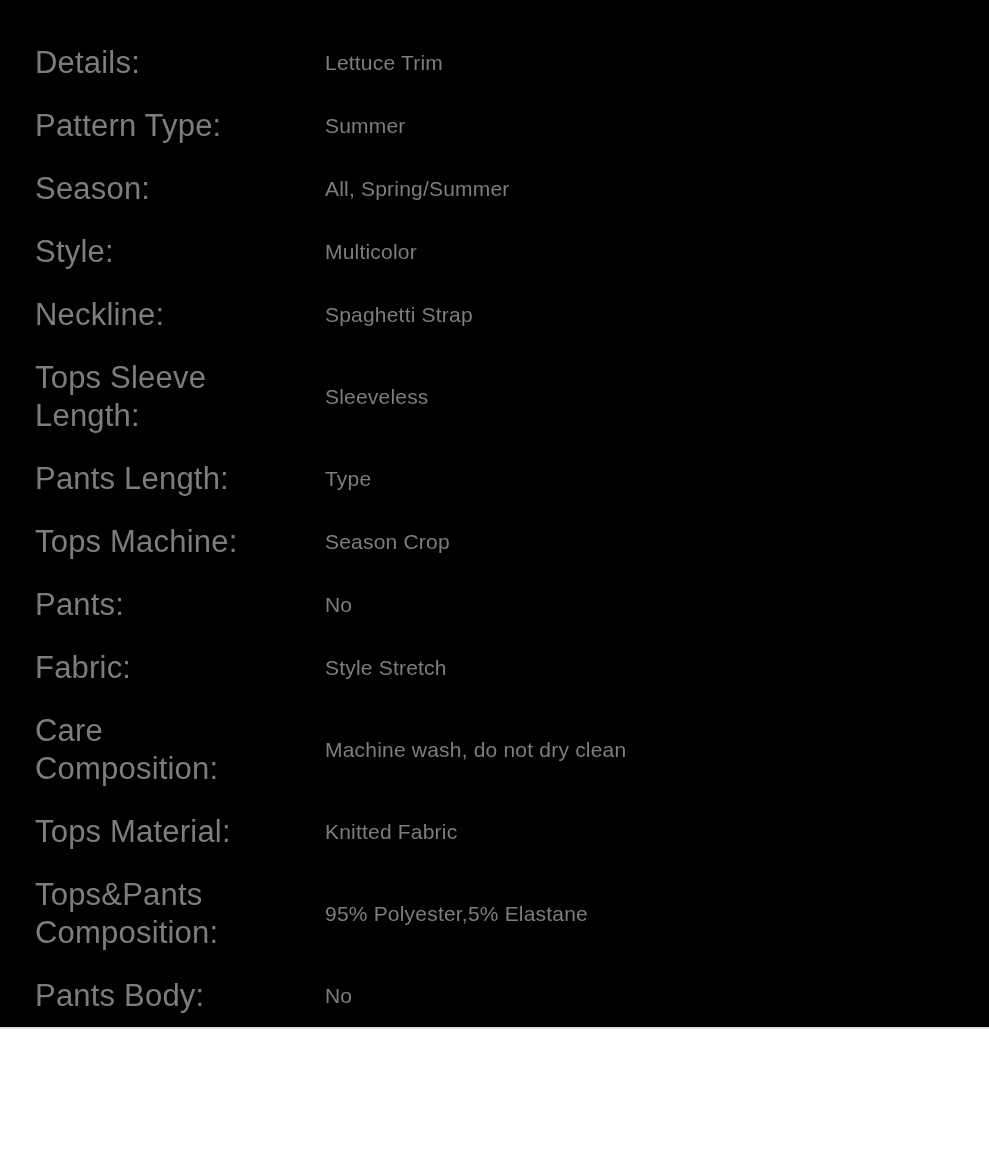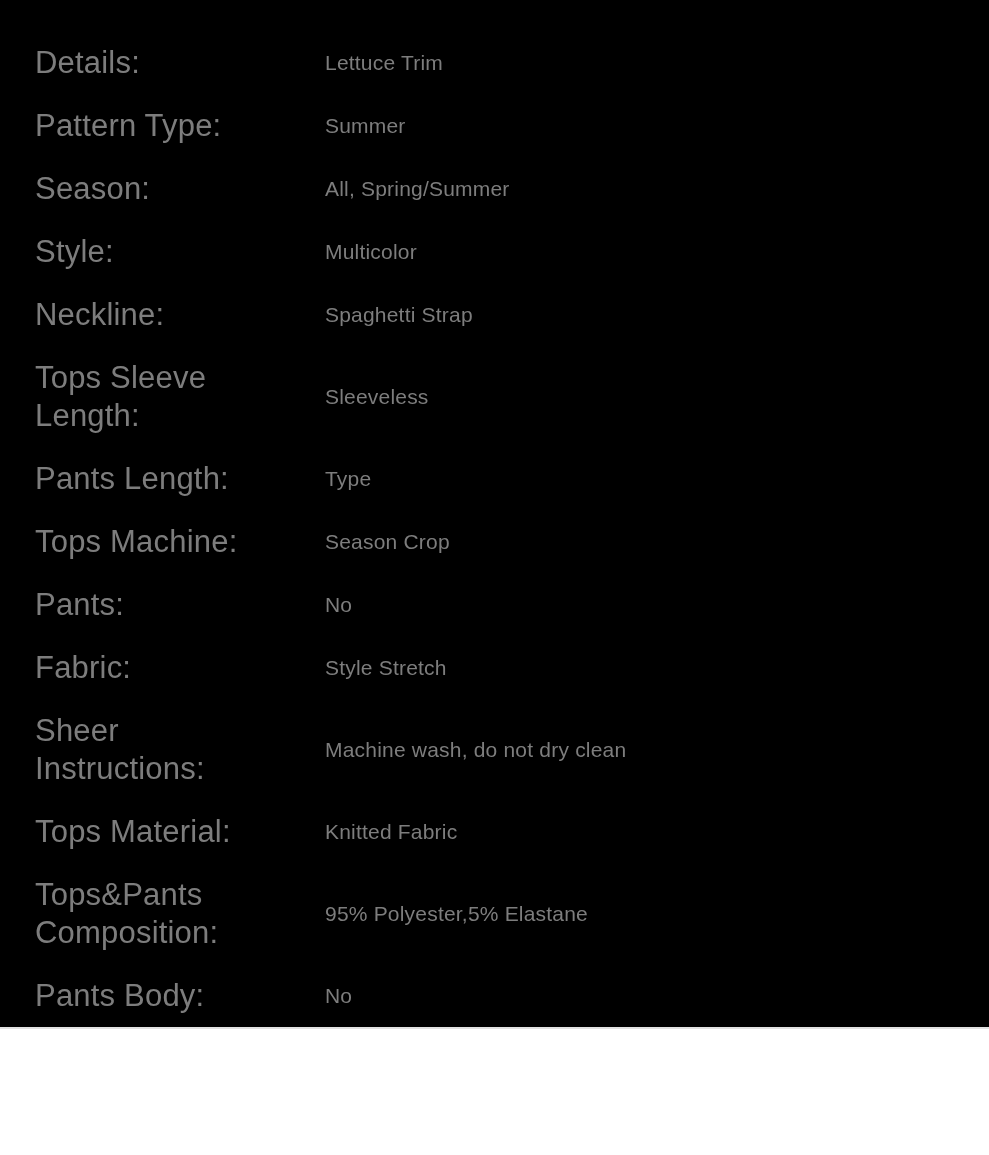--- a/index.html
+++ b/index.html
@@ -92,21 +92,21 @@
     <div class="attr-label">Pants:</div>
     <div class="attr-value">No</div>
   </div>
 
   <div class="detail-row">
     <div class="attr-label">Fabric:</div>
     <div class="attr-value">Style Stretch</div>
   </div>
 
   <div class="detail-row">
-    <div class="attr-label">Sheer Instructions:</div>
+    <div class="attr-label">Care Composition:</div>
     <div class="attr-value">Machine wash, do not dry clean</div>
   </div>
 
   <div class="detail-row">
     <div class="attr-label">Tops Material:</div>
     <div class="attr-value">Knitted Fabric</div>
   </div>
 
   <div class="detail-row">
     <div class="attr-label">Tops&amp;Pants Composition:</div>

